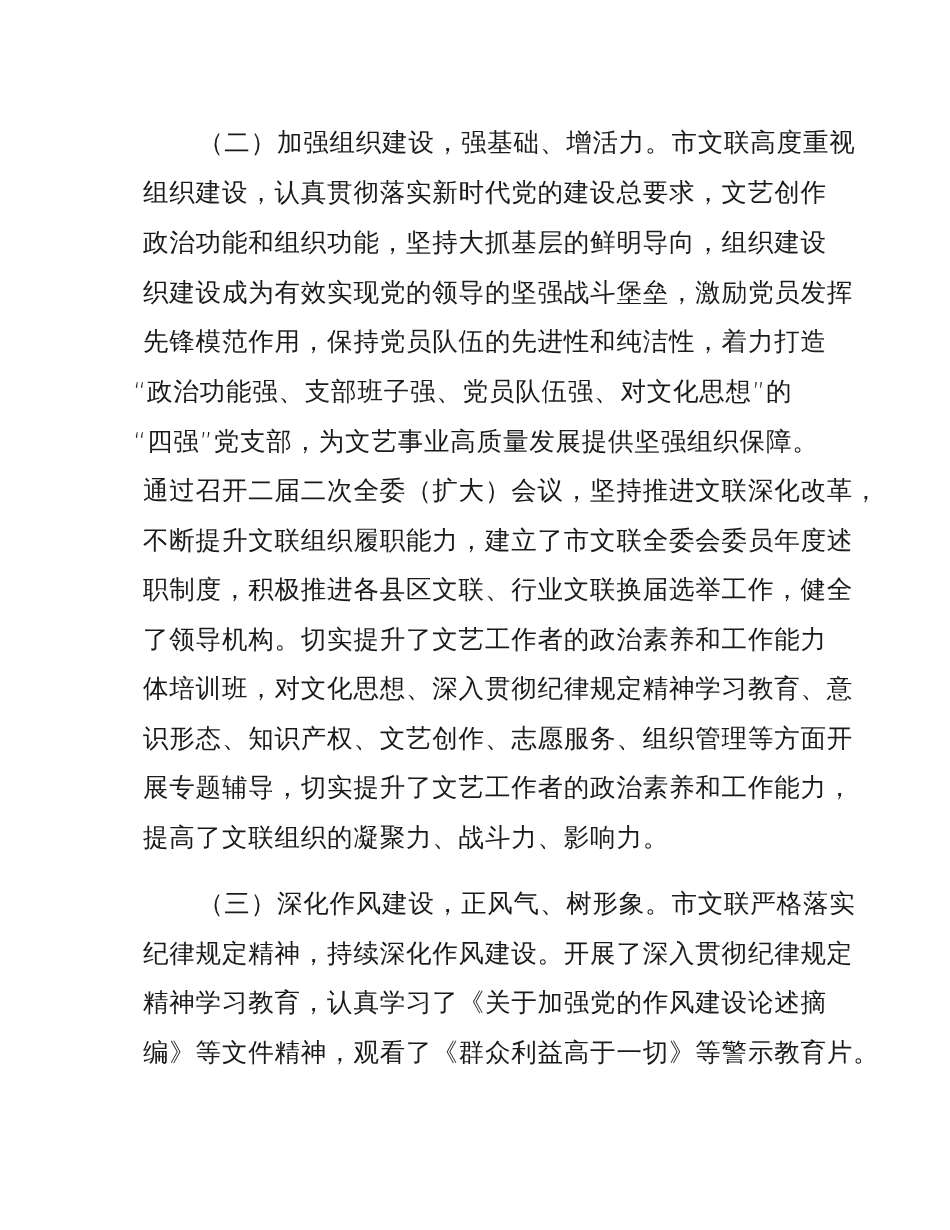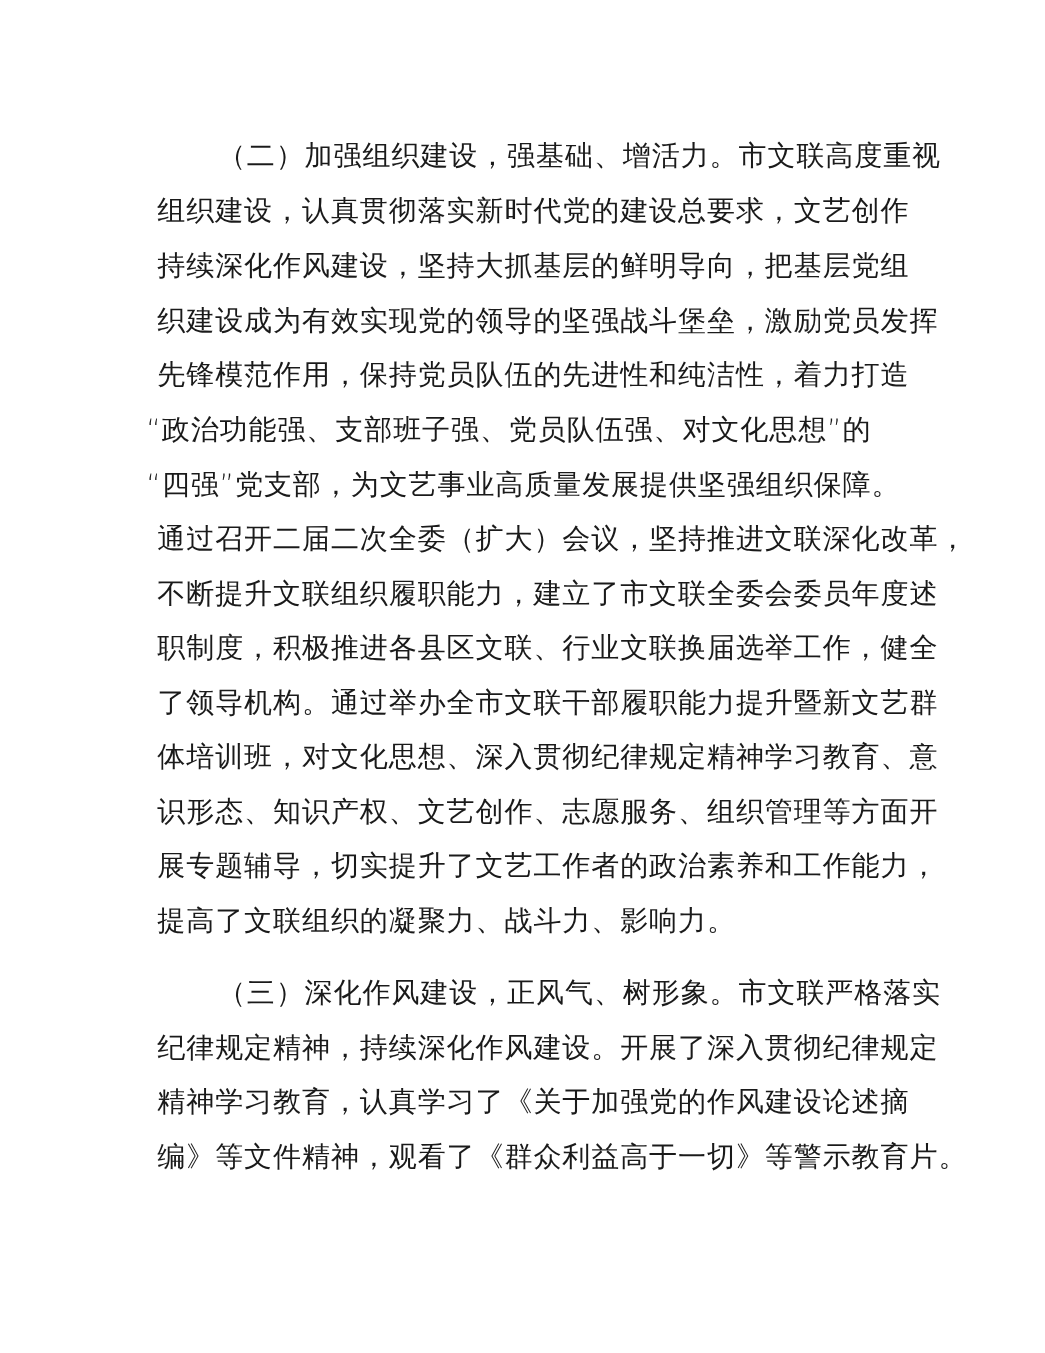--- a/index.html
+++ b/index.html
@@ -17,29 +17,29 @@
   .quote-start { left: 133px; }
 </style>
 </head>
 <body>
 
 <div class="page">
 
   <div>
     <div class="line indent" style="top:127px">（二）加强组织建设，强基础、增活力。市文联高度重视</div>
     <div class="line" style="top:177px">组织建设，认真贯彻落实新时代党的建设总要求，文艺创作</div>
-    <div class="line" style="top:227px">持续深化作风建设，坚持大抓基层的鲜明导向，把基层党组</div>
+    <div class="line" style="top:227px">政治功能和组织功能，坚持大抓基层的鲜明导向，组织建设</div>
     <div class="line" style="top:277px">织建设成为有效实现党的领导的坚强战斗堡垒，激励党员发挥</div>
     <div class="line" style="top:326px">先锋模范作用，保持党员队伍的先进性和纯洁性，着力打造</div>
     <div class="line quote-start" style="top:376px">“政治功能强、支部班子强、党员队伍强、对文化思想”的</div>
     <div class="line quote-start" style="top:426px">“四强”党支部，为文艺事业高质量发展提供坚强组织保障。</div>
     <div class="line" style="top:475px">通过召开二届二次全委（扩大）会议，坚持推进文联深化改革，</div>
     <div class="line" style="top:525px">不断提升文联组织履职能力，建立了市文联全委会委员年度述</div>
     <div class="line" style="top:574px">职制度，积极推进各县区文联、行业文联换届选举工作，健全</div>
-    <div class="line" style="top:624px">了领导机构。通过举办全市文联干部履职能力提升暨新文艺群</div>
+    <div class="line" style="top:624px">了领导机构。切实提升了文艺工作者的政治素养和工作能力</div>
     <div class="line" style="top:673px">体培训班，对文化思想、深入贯彻纪律规定精神学习教育、意</div>
     <div class="line" style="top:723px">识形态、知识产权、文艺创作、志愿服务、组织管理等方面开</div>
     <div class="line" style="top:772px">展专题辅导，切实提升了文艺工作者的政治素养和工作能力，</div>
     <div class="line" style="top:822px">提高了文联组织的凝聚力、战斗力、影响力。</div>
   </div>
 
   <div>
     <div class="line indent" style="top:888px">（三）深化作风建设，正风气、树形象。市文联严格落实</div>
     <div class="line" style="top:938px">纪律规定精神，持续深化作风建设。开展了深入贯彻纪律规定</div>
     <div class="line" style="top:987px">精神学习教育，认真学习了《关于加强党的作风建设论述摘</div>

